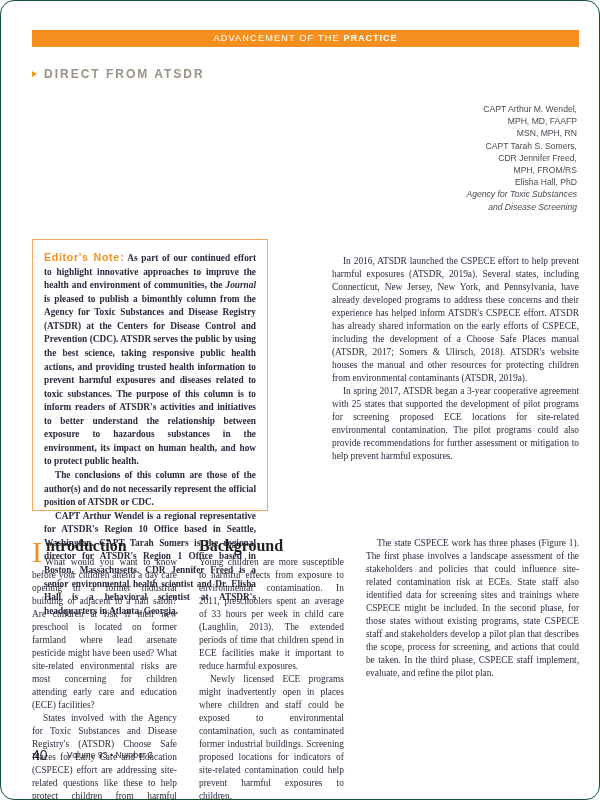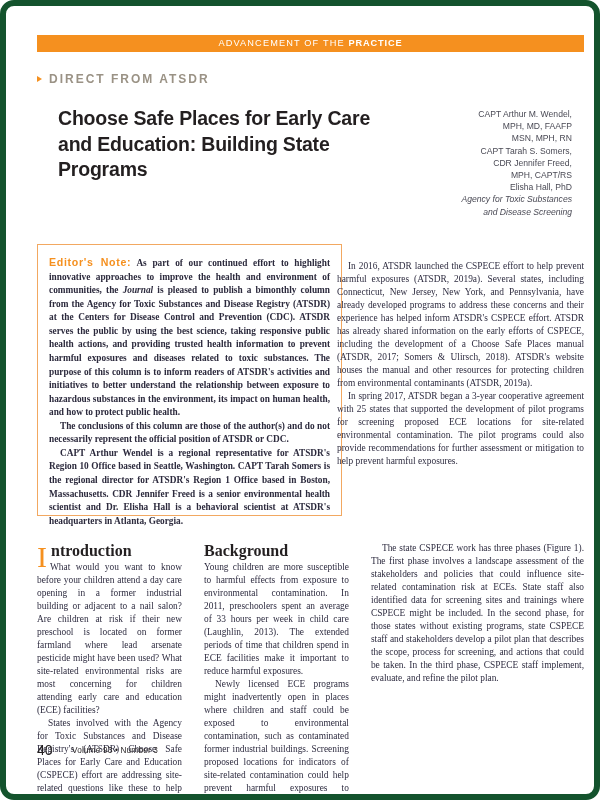--- a/index.html
+++ b/index.html
@@ -14,21 +14,21 @@
     font-family: "Liberation Serif", serif;
   }
 
   #page {
     position: relative;
     width: 600px;
     height: 800px;
     background: #ffffff;
     box-sizing: border-box;
     border-radius: 14px;
-    border: 6px solid #14532d;
+    border: 1px solid #14532d;
     overflow: hidden;
   }
 
   
   .banner {
     position: absolute;
     left: 31px;
     top: 29px;
     width: 547px;
     height: 17px;
@@ -92,21 +92,21 @@
     line-height: 1.42;
     color: #4a4a55;
   }
   .authors .aff { font-style: italic; }
 
   
   .ednote {
     position: absolute;
     left: 31px;
     top: 238px;
-    width: 305px;
+    width: 236px;
     height: 272px;
     box-sizing: border-box;
     border: 1.3px solid #F2A861;
     padding: 10px 11px 13px 11px;
   }
   .ednote-body {
     font-family: "Liberation Serif", serif;
     font-size: 9.3px;
     line-height: 1.46;
     color: #2c2a3d;
@@ -210,29 +210,28 @@
 
   <div class="banner">
     <span>ADVANCEMENT OF THE </span><span class="bold">PRACTICE</span>
   </div>
 
   <div class="dept">
     <span class="tri"></span>
     <span>DIRECT FROM ATSDR</span>
   </div>
 
-  <div class="title">Choose Safe Places for Early Care and Education: Building State Programs</div>
 
   <div class="authors">
     <div>CAPT Arthur M. Wendel,</div>
     <div>MPH, MD, FAAFP</div>
     <div>MSN, MPH, RN</div>
     <div>CAPT Tarah S. Somers,</div>
     <div>CDR Jennifer Freed,</div>
-    <div>MPH, CAPT/RS</div>
+    <div>MPH, FROM/RS</div>
     <div>Elisha Hall, PhD</div>
     <div class="aff">Agency for Toxic Substances</div>
     <div class="aff">and Disease Screening</div>
   </div>
 
   <div class="ednote">
     <div class="ednote-body">
       <p class="first"><span class="ednote-label">Editor's Note:</span> <span>As part of our continued effort to highlight innovative approaches to improve the health and environment of communities, the </span><span class="ital">Journal</span><span> is pleased to publish a bimonthly column from the Agency for Toxic Substances and Disease Registry (ATSDR) at the Centers for Disease Control and Prevention (CDC). ATSDR serves the public by using the best science, taking responsive public health actions, and providing trusted health information to prevent harmful exposures and diseases related to toxic substances. The purpose of this column is to inform readers of ATSDR's activities and initiatives to better understand the relationship between exposure to hazardous substances in the environment, its impact on human health, and how to protect public health.</span></p>
       <p>The conclusions of this column are those of the author(s) and do not necessarily represent the official position of ATSDR or CDC.</p>
       <p>CAPT Arthur Wendel is a regional representative for ATSDR's Region 10 Office based in Seattle, Washington. CAPT Tarah Somers is the regional director for ATSDR's Region 1 Office based in Boston, Massachusetts. CDR Jennifer Freed is a senior environmental health scientist and Dr. Elisha Hall is a behavioral scientist at ATSDR's headquarters in Atlanta, Georgia.</p>

